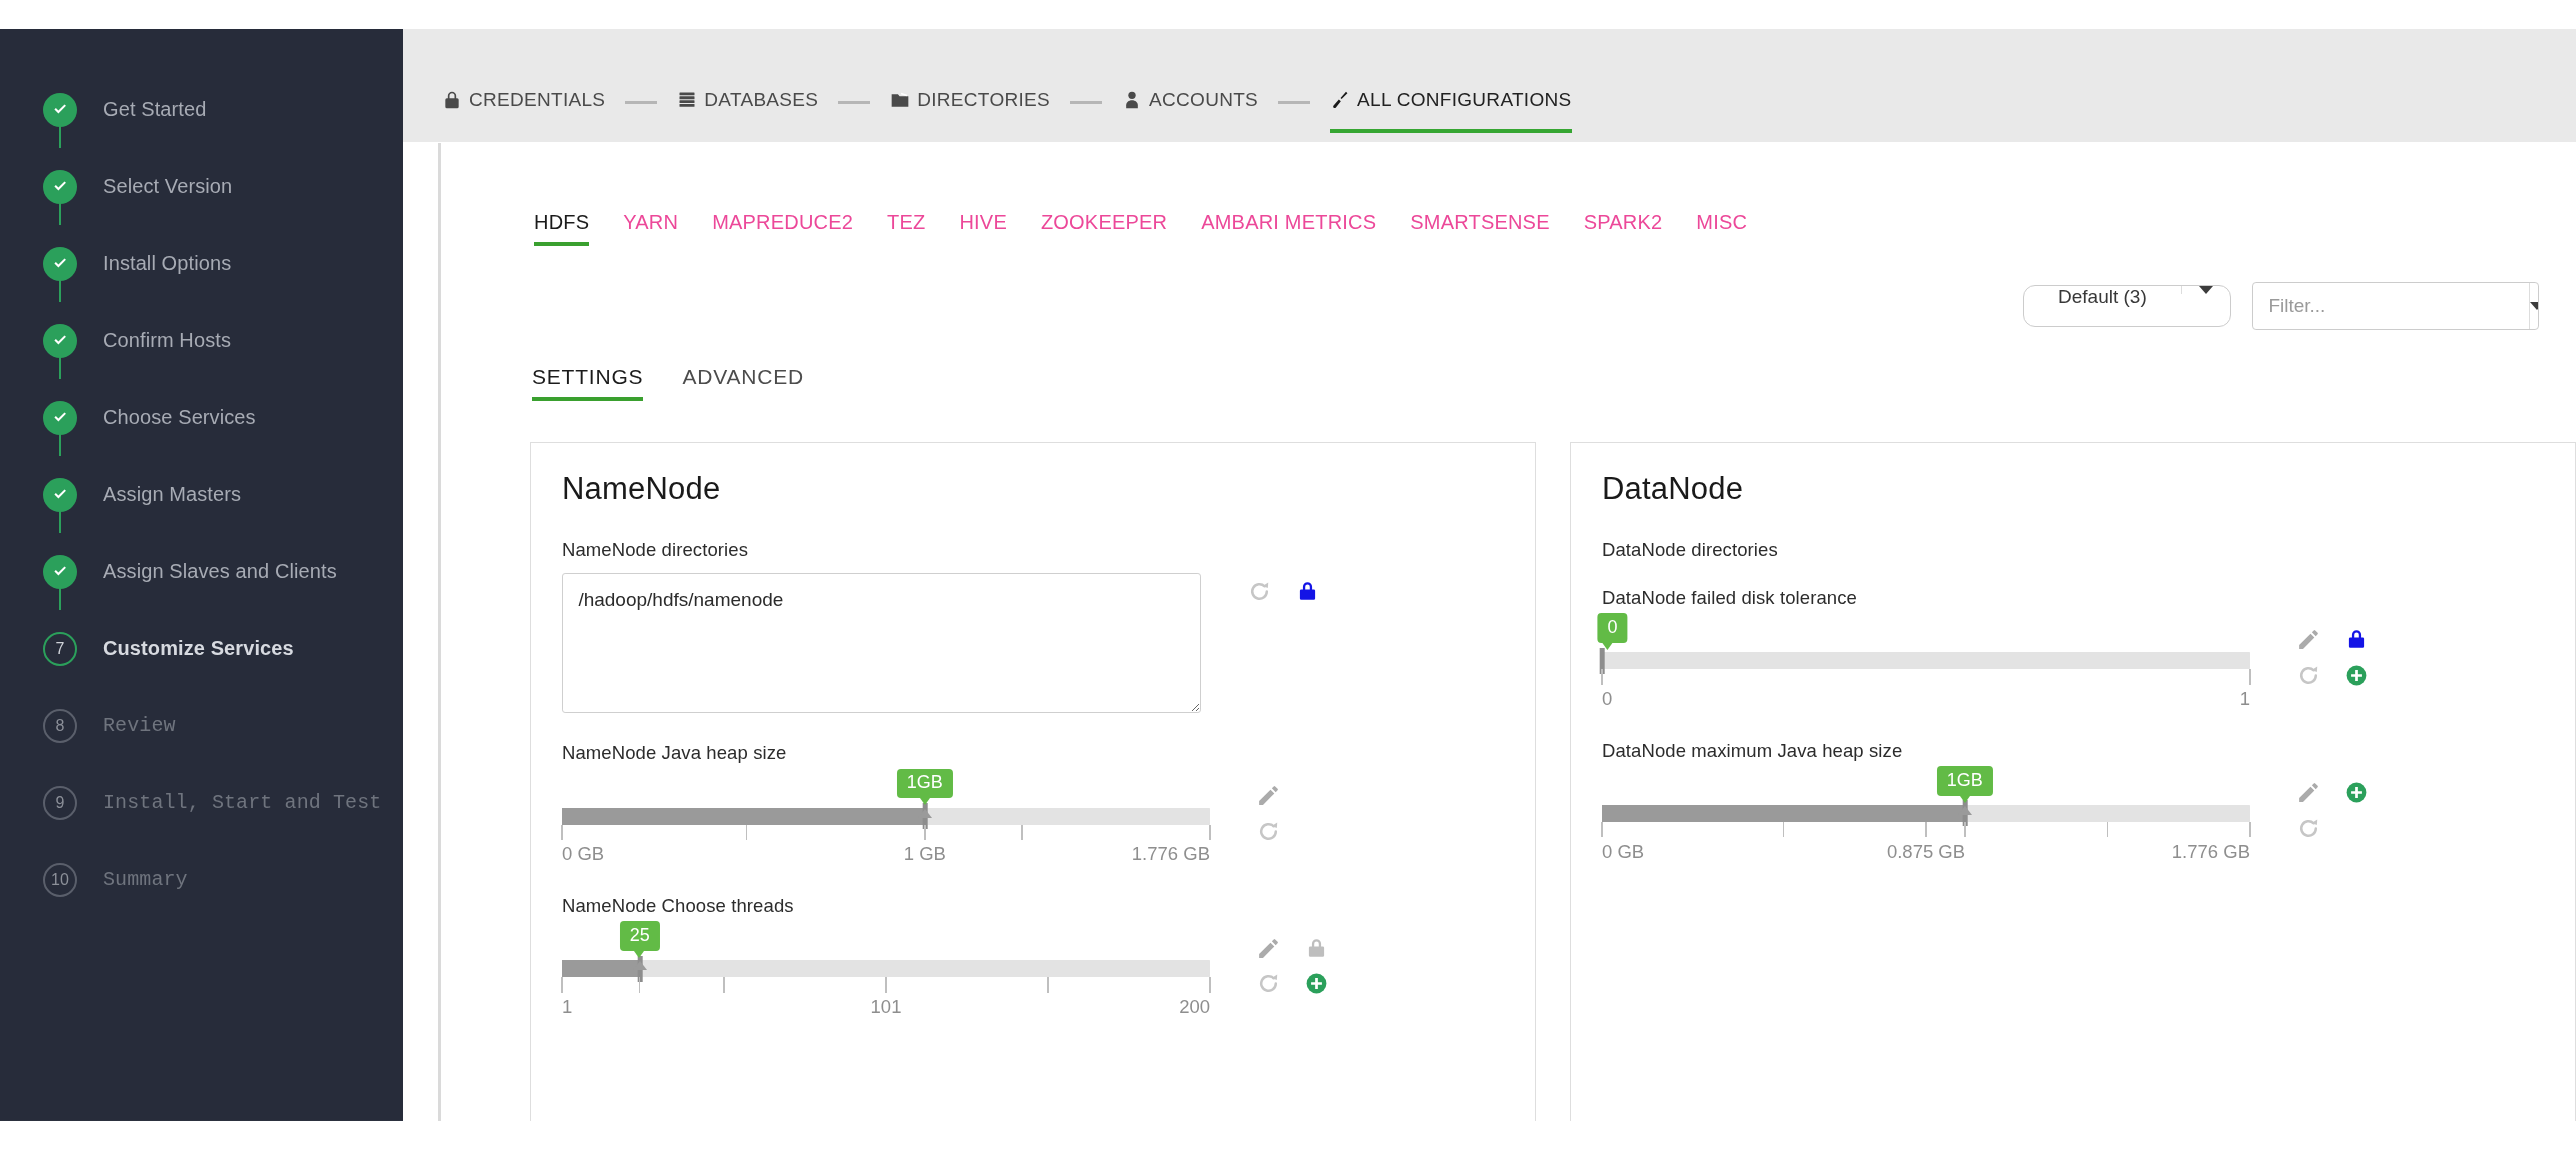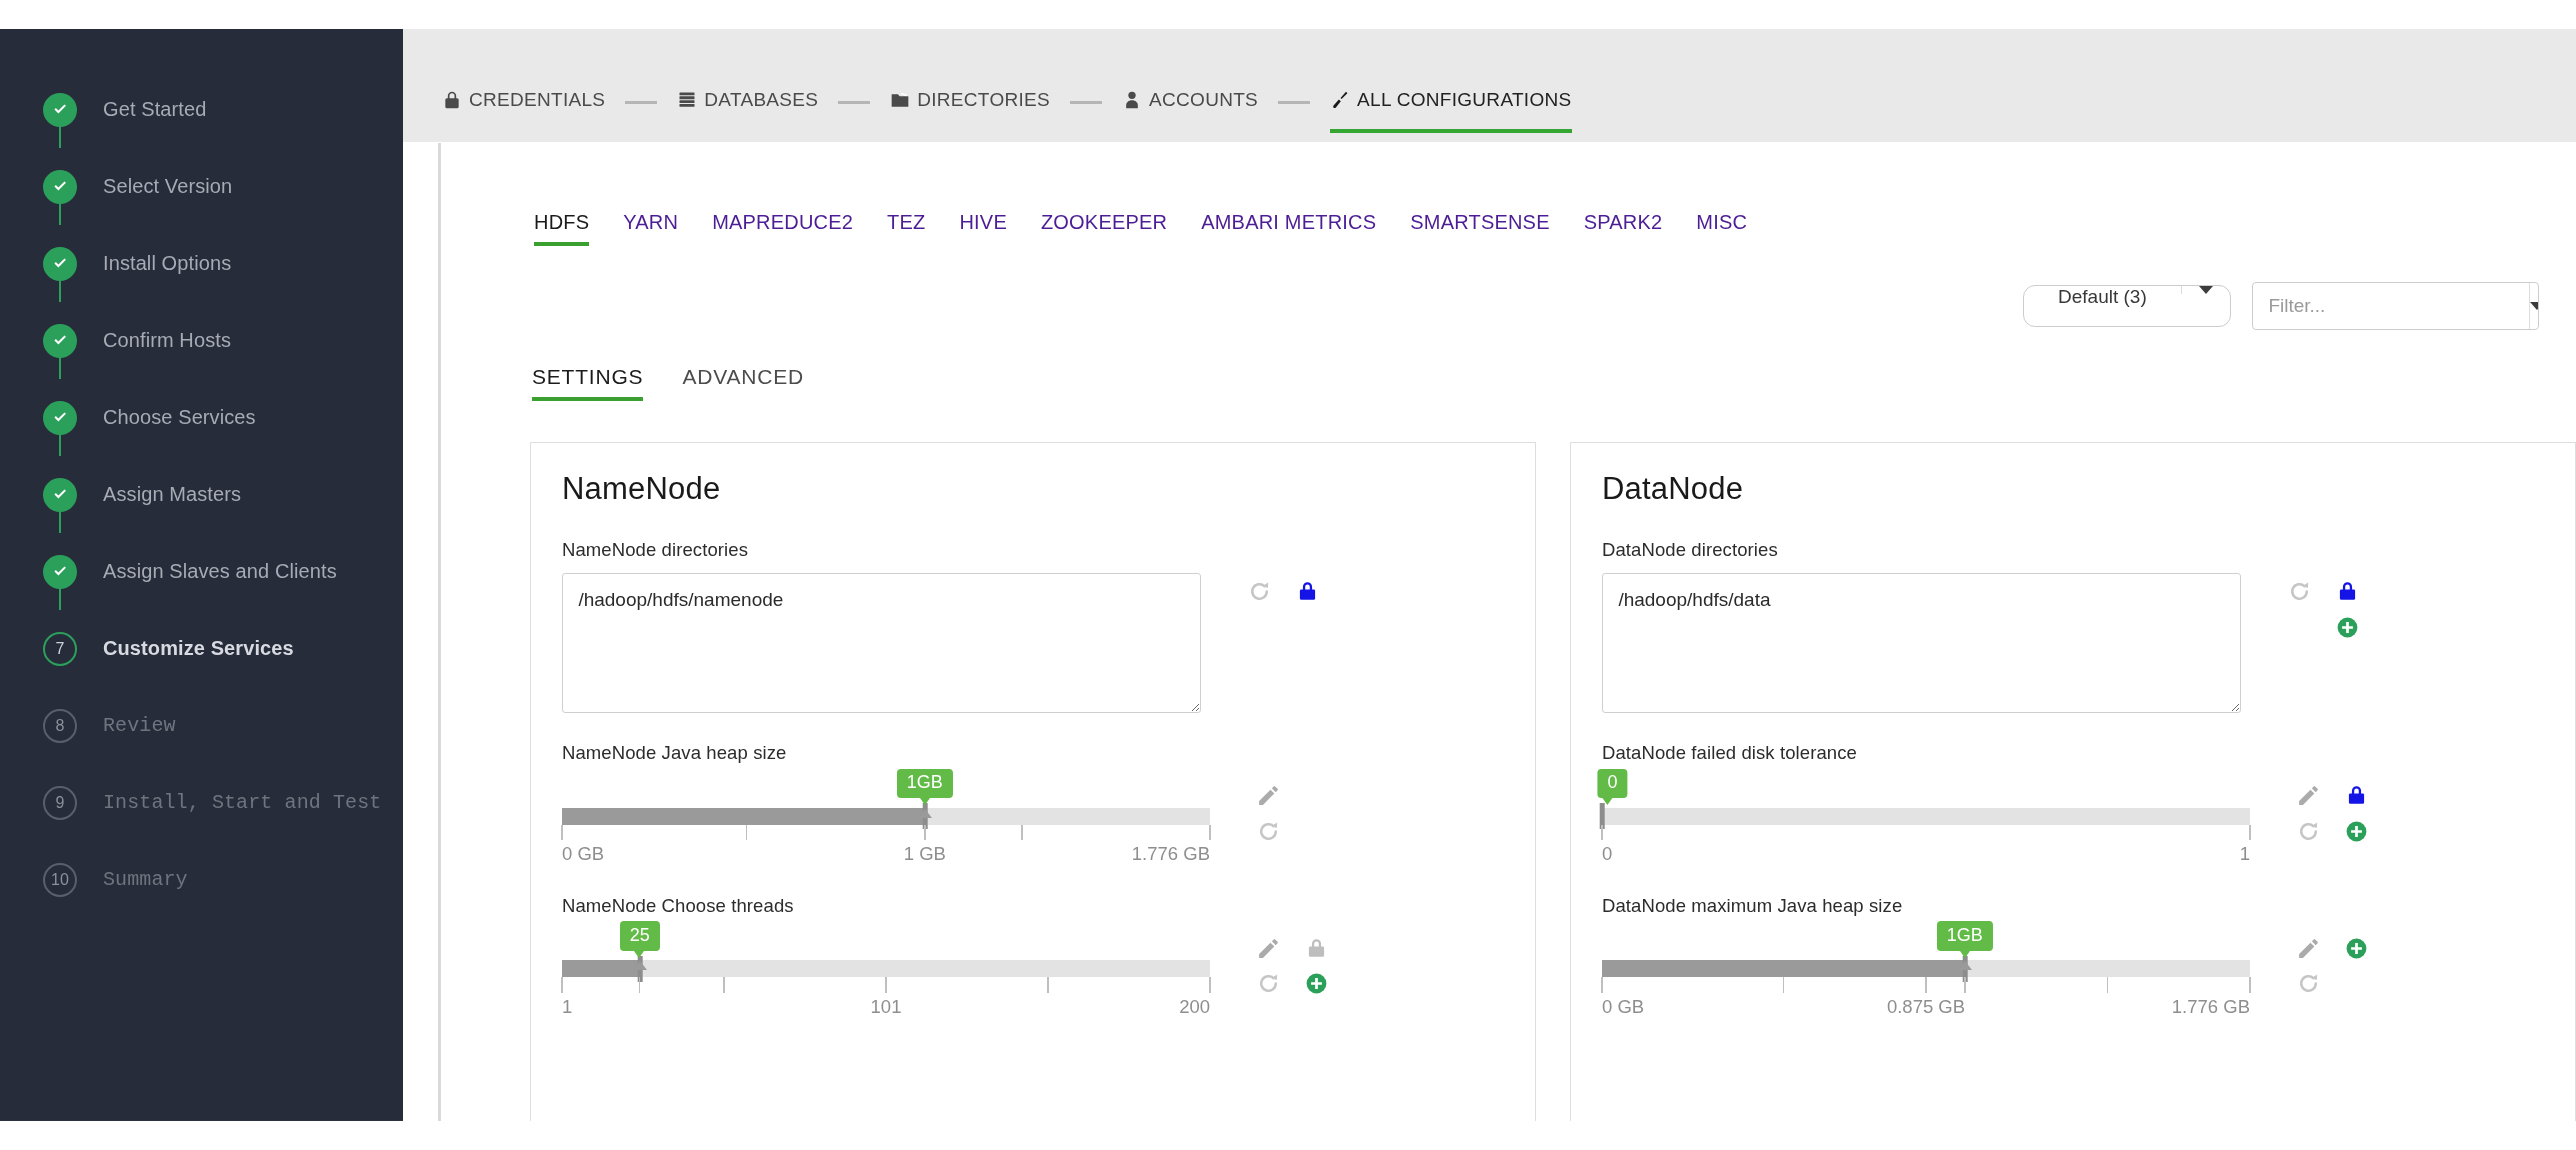--- a/index.html
+++ b/index.html
@@ -172,21 +172,21 @@
   
   .service-tabs {
     position: absolute;
     left: 93px; top: 68px;
     display: flex;
     align-items: flex-end;
   }
   .service-tab {
     position: relative;
     font-size: 20px;
-    color: #4c1d95;
+    color: #ec4899;
     padding: 0 0 12.3px 0;
     margin-right: 34px;
     white-space: nowrap;
     letter-spacing: 0.2px;
   }
   .service-tab.active { color: #1B1B1B; }
   .service-tab .tab-underline {
     position: absolute;
     left: 0; right: 0; bottom: 0;
     height: 3.9px;
@@ -752,41 +752,20 @@
                   </svg>
                 </div>
               </div>
             </div>
           </div>
         </div>
         <div class="panel">
           <div class="panel-title">DataNode</div>
           <div class="prop">
             <div class="prop-label">DataNode directories</div>
-            <div class="prop-body">
-              <div class="prop-control"><textarea class="dir-input" style="">/hadoop/hdfs/data</textarea></div>
-              <div class="prop-actions">
-                <div class="act-col">
-                  <svg viewBox="0 0 24 24" class="act-icon">
-                    <path fill="none" stroke="#C6C6C6" stroke-width="2.4" stroke-linecap="round" d="M19 12a7 7 0 11-2.1-5"></path>
-                    <path fill="#C6C6C6" d="M20.4 3.3l-.4 5.4-5-2z"></path>
-                  </svg>
-                </div>
-                <div class="act-col">
-                  <svg viewBox="0 0 24 24" class="act-icon">
-                    <path fill="#1414E6" d="M7.6 10V7.4a4.4 4.4 0 018.8 0V10H18a1.3 1.3 0 011.3 1.3v7.4A1.3 1.3 0 0118 20H6a1.3 1.3 0 01-1.3-1.3v-7.4A1.3 1.3 0 016 10h1.6zm2.2 0h4.4V7.4a2.2 2.2 0 10-4.4 0V10z"></path>
-                    <rect x="10.9" y="7.2" width="2.4" height="2.2" fill="#ffffff"></rect>
-                  </svg>
-                  <svg viewBox="0 0 24 24" class="act-icon">
-                    <circle cx="12" cy="12" r="9.5" fill="#2BA05B"></circle>
-                    <path fill="#ffffff" d="M10.7 6.8h2.6v3.9h3.9v2.6h-3.9v3.9h-2.6v-3.9H6.8v-2.6h3.9z"></path>
-                  </svg>
-                </div>
-              </div>
-            </div>
           </div>
           <div class="prop">
             <div class="prop-label">DataNode failed disk tolerance</div>
             <div class="prop-body">
               <div class="prop-control">
                 <div class="slider-wrap">
                   <div class="slider-track">
                     <div class="slider-fill" style="width: 0%;"></div>
                     <div class="slider-handle" style="left: 0%;"></div>
                     <div class="slider-badge at-start" style="left: 0%;">0</div>

